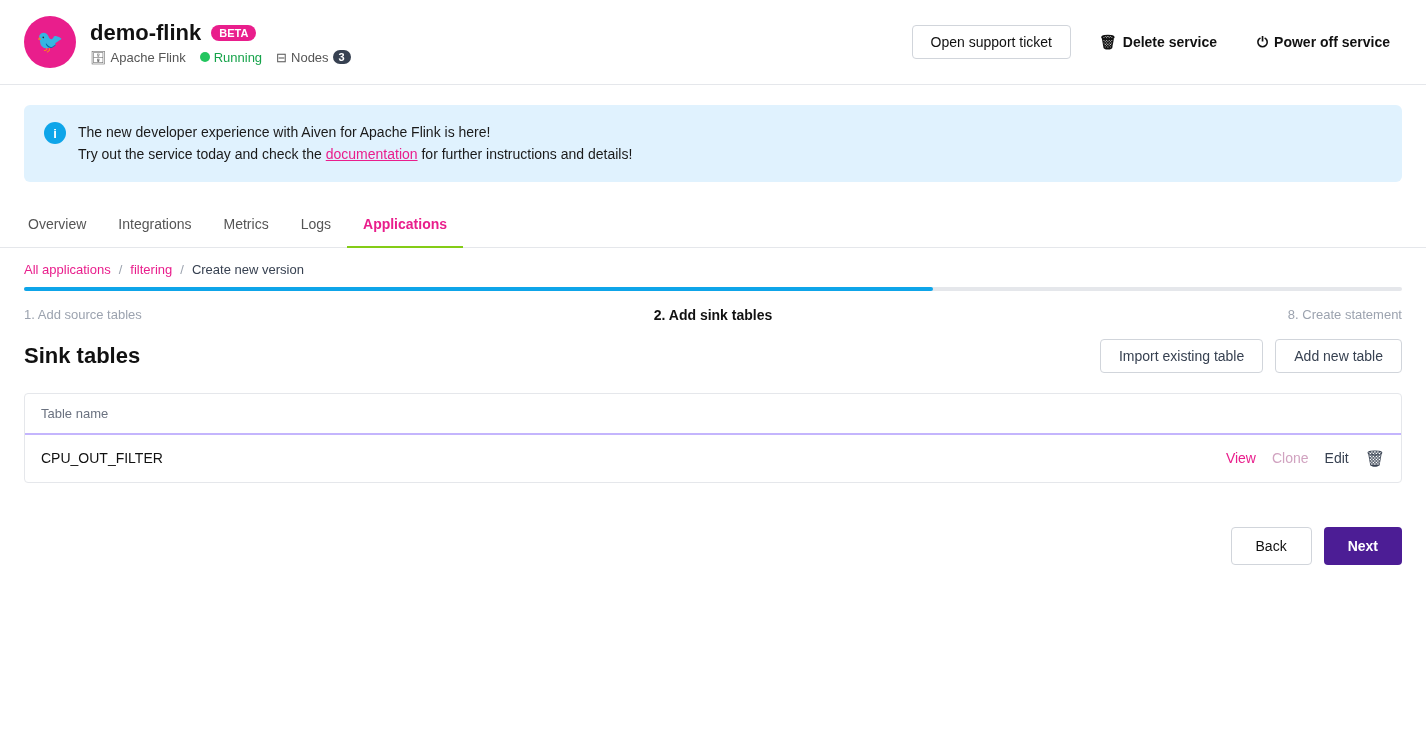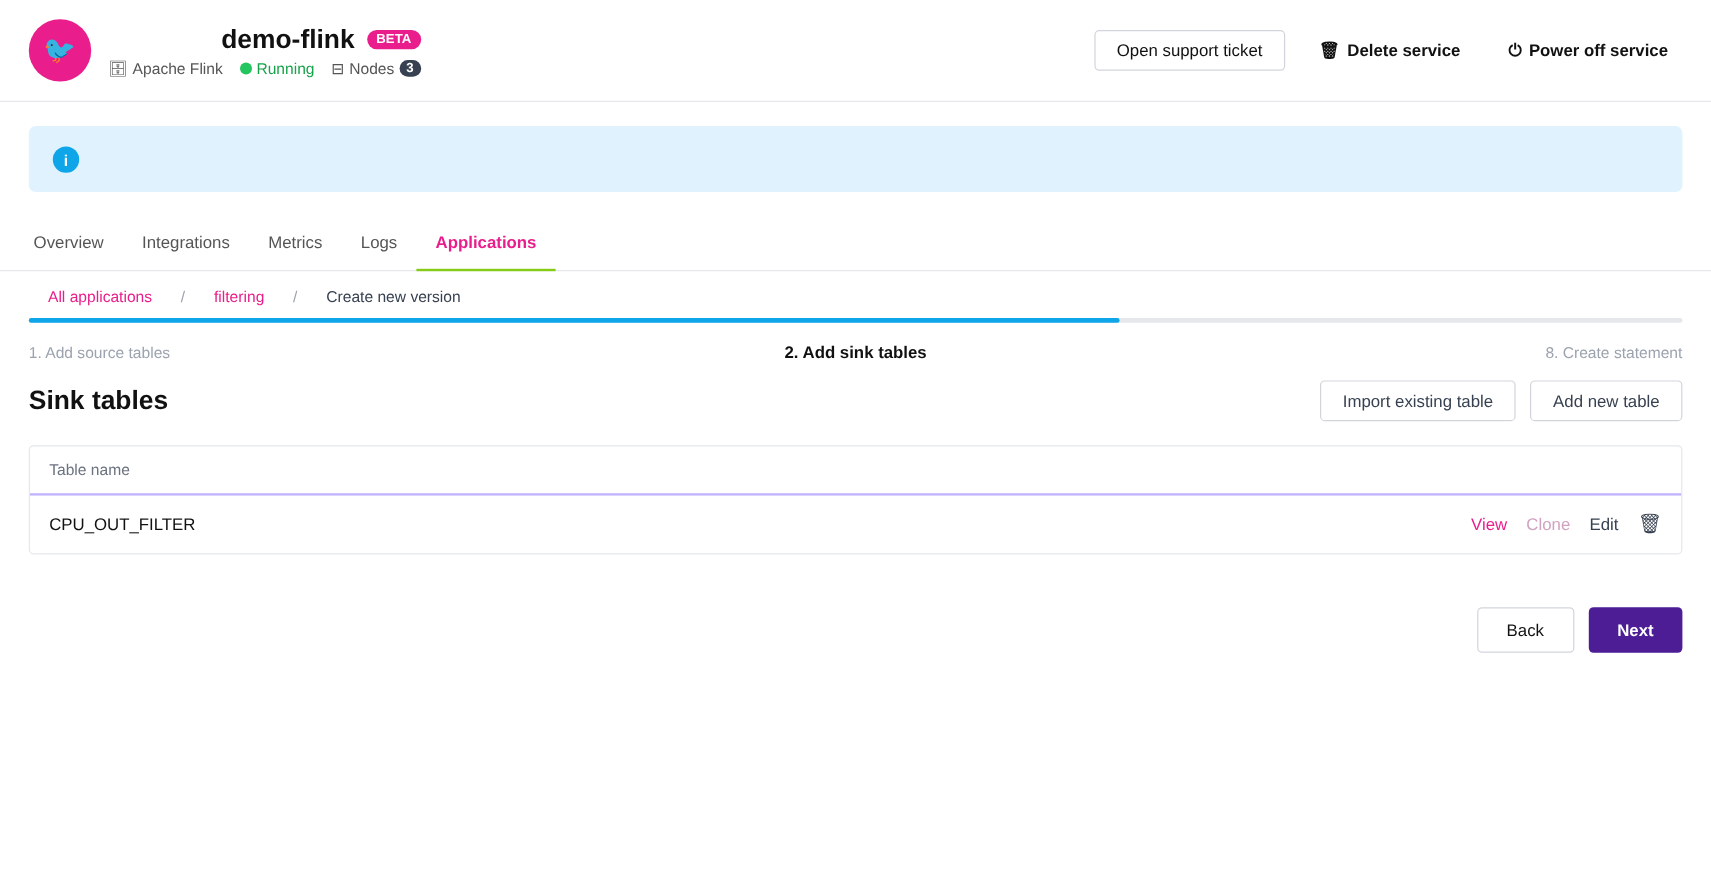--- a/index.html
+++ b/index.html
@@ -2,21 +2,21 @@
 <html><head>
   <meta charset="utf-8">
   <style>
     * { box-sizing: border-box; margin: 0; padding: 0; }
     body { font-family: -apple-system, BlinkMacSystemFont, 'Segoe UI', sans-serif; background: #fff; color: #1a1a1a; font-size: 14px; }
 
     
     .header { display: flex; align-items: center; padding: 16px 24px; border-bottom: 1px solid #e5e7eb; }
     .logo-circle { width: 52px; height: 52px; border-radius: 50%; background: #e91e8c; display: flex; align-items: center; justify-content: center; margin-right: 14px; flex-shrink: 0; }
     .logo-icon { color: white; font-size: 22px; }
-    .service-info { display: flex; flex-direction: column; align-items: flex-end; }
+    .service-info { display: flex; flex-direction: column; }
     .service-title { display: flex; align-items: center; gap: 10px; }
     .service-name { font-size: 22px; font-weight: 700; color: #111; }
     .beta-badge { background: #e91e8c; color: white; font-size: 11px; font-weight: 700; padding: 2px 8px; border-radius: 12px; }
     .service-meta { display: flex; align-items: center; gap: 14px; margin-top: 4px; font-size: 13px; color: #555; }
     .meta-item { display: flex; align-items: center; gap: 4px; }
     .running-dot { width: 10px; height: 10px; border-radius: 50%; background: #22c55e; display: inline-block; }
     .running-text { color: #16a34a; font-weight: 500; }
     .nodes-badge { background: #374151; color: white; font-size: 11px; font-weight: 700; padding: 1px 6px; border-radius: 10px; }
     .header-actions { margin-left: auto; display: flex; align-items: center; gap: 16px; }
     .btn-outline { border: 1px solid #d1d5db; background: white; padding: 8px 18px; border-radius: 4px; cursor: pointer; font-size: 14px; font-weight: 500; color: #111; display: flex; align-items: center; gap: 6px; }
@@ -29,21 +29,21 @@
     .info-icon { width: 22px; height: 22px; border-radius: 50%; background: #0ea5e9; color: white; display: flex; align-items: center; justify-content: center; font-weight: 700; font-size: 13px; flex-shrink: 0; margin-top: 1px; }
     .info-text { font-size: 14px; color: #1a1a1a; line-height: 1.6; }
     .info-link { color: #e91e8c; text-decoration: underline; cursor: pointer; }
 
     
     .tabs { display: flex; gap: 0; padding: 0 12px; border-bottom: 1px solid #e5e7eb; }
     .tab { padding: 14px 16px; font-size: 14px; font-weight: 500; color: #555; cursor: pointer; border-bottom: 2px solid transparent; margin-bottom: -1px; }
     .tab.active { color: #e91e8c; border-bottom: 2px solid #84cc16; font-weight: 600; }
 
     
-    .breadcrumb { display: flex; align-items: center; gap: 24px; padding: 14px 40px 10px; font-size: 13px; }
+    .breadcrumb { display: flex; align-items: center; gap: 8px; padding: 14px 24px 10px; font-size: 13px; }
     .breadcrumb-link { color: #e91e8c; cursor: pointer; }
     .breadcrumb-sep { color: #9ca3af; }
     .breadcrumb-current { color: #374151; }
 
     
     .progress-bar-container { margin: 0 24px; height: 4px; background: #e5e7eb; border-radius: 2px; }
     .progress-bar-fill { height: 100%; background: #0ea5e9; border-radius: 2px; width: 66%; }
 
     
     .steps { display: flex; align-items: center; padding: 16px 24px 8px; }
@@ -111,20 +111,24 @@
     </button>
     <button class="btn-ghost">
       <span>⏻</span>
       <span>Power off service</span>
     </button>
   </div>
 </div>
 
 <div class="info-banner">
   <div class="info-icon">i</div>
+  <div class="info-text">
+    <span>The new developer experience with Aiven for Apache Flink is here!</span><br>
+    <span>Try out the service today and check the </span><a class="info-link">documentation</a><span> for further instructions and details!</span>
+  </div>
 </div>
 
 <div class="tabs">
   <div class="tab">Overview</div>
   <div class="tab">Integrations</div>
   <div class="tab">Metrics</div>
   <div class="tab">Logs</div>
   <div class="tab active">Applications</div>
 </div>
 

